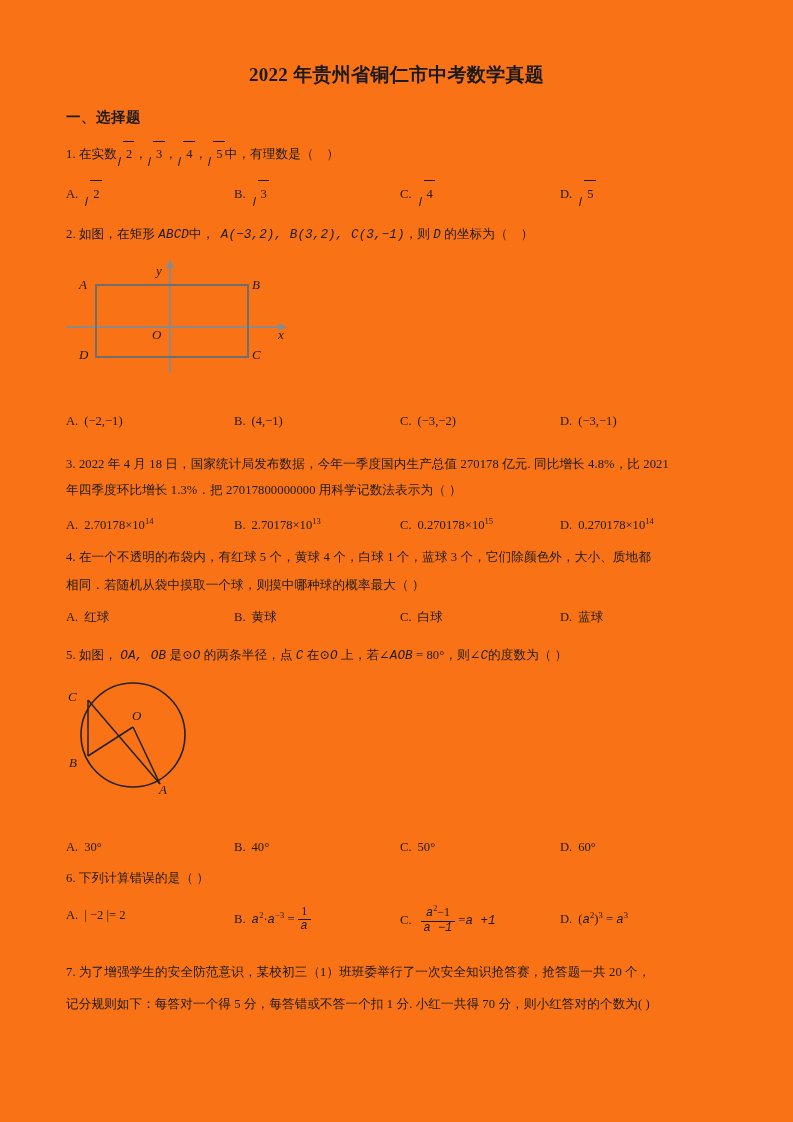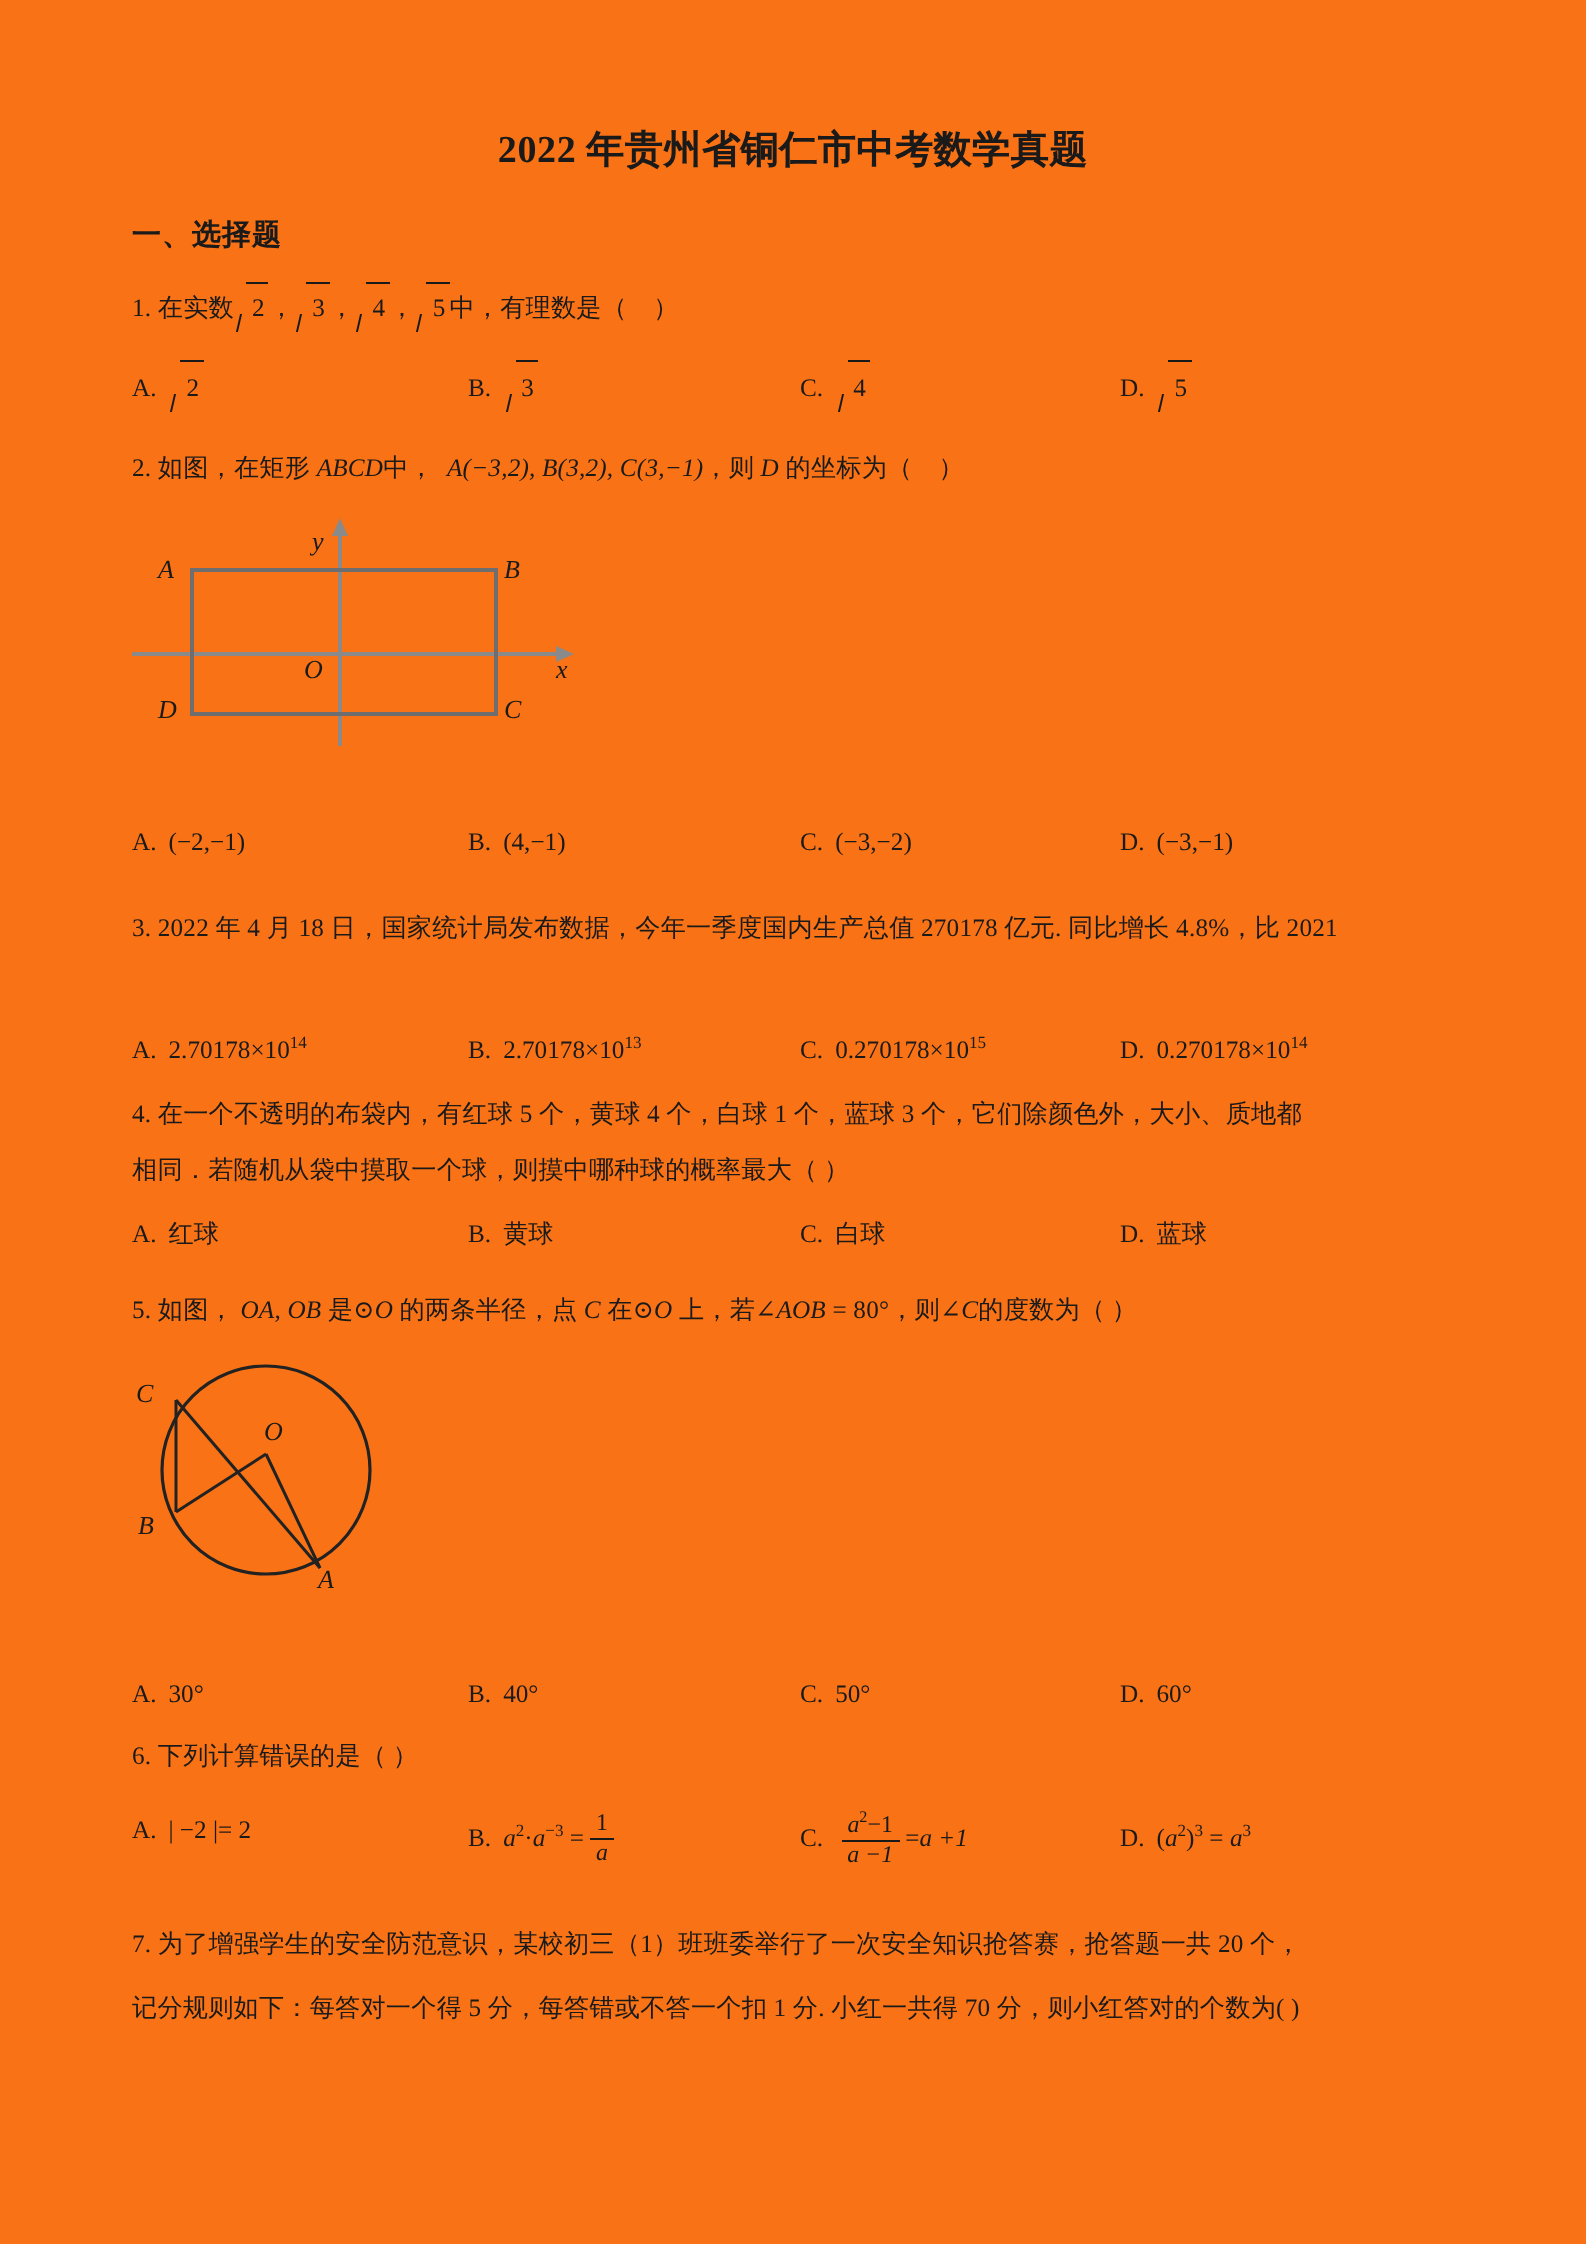--- a/index.html
+++ b/index.html
@@ -79,21 +79,21 @@
   .opt-a { left: 0px; }
   .opt-b { left: 168px; }
   .opt-c { left: 334px; }
   .opt-d { left: 494px; }
 
   
   .opt-row.tall { height: 42px; }
   .opt-row.tall .opt { line-height: 20px; top: 2px; }
 
   
-  .mi { font-style: italic; font-family: Liberation Serif, serif; }
+  .mi { font-style: italic; font-family: Liberation Mono, monospace; }
   .sup { font-size: 0.68em; vertical-align: super; font-style: normal; margin-top: 48px; }
 
   .sqrt {
     display: inline-block;
     position: relative;
     padding-left: 9px;
     padding-right: 2px;
     font-style: normal;
   }
   .sqrt::before {
@@ -194,20 +194,21 @@
   </div>
 
   <div class="opt-row" style="top:408px;">
     <span class="opt opt-a"><span class="lab">A.</span><span>(−2,−1)</span></span>
     <span class="opt opt-b"><span class="lab">B.</span><span>(4,−1)</span></span>
     <span class="opt opt-c"><span class="lab">C.</span><span>(−3,−2)</span></span>
     <span class="opt opt-d"><span class="lab">D.</span><span>(−3,−1)</span></span>
   </div>
 
   <div class="q-stem wide" style="top:452px;">3. 2022 年 4 月 18 日，国家统计局发布数据，今年一季度国内生产总值 270178 亿元. 同比增长 4.8%，比 2021</div>
+  <div class="q-stem wide" style="top:478px;">年四季度环比增长 1.3%．把 27017800000000 用科学记数法表示为（     ）</div>
 
   <div class="opt-row" style="top:508px;">
     <span class="opt opt-a"><span class="lab">A.</span><span>2.70178</span><span>×10</span><span class="sup">14</span></span>
     <span class="opt opt-b"><span class="lab">B.</span><span>2.70178</span><span>×10</span><span class="sup">13</span></span>
     <span class="opt opt-c"><span class="lab">C.</span><span>0.270178</span><span>×10</span><span class="sup">15</span></span>
     <span class="opt opt-d"><span class="lab">D.</span><span>0.270178</span><span>×10</span><span class="sup">14</span></span>
   </div>
 
   <div class="q-stem wide" style="top:545px;">4. 在一个不透明的布袋内，有红球 5 个，黄球 4 个，白球 1 个，蓝球 3 个，它们除颜色外，大小、质地都</div>
   <div class="q-stem wide" style="top:573px;">相同．若随机从袋中摸取一个球，则摸中哪种球的概率最大（     ）</div>

